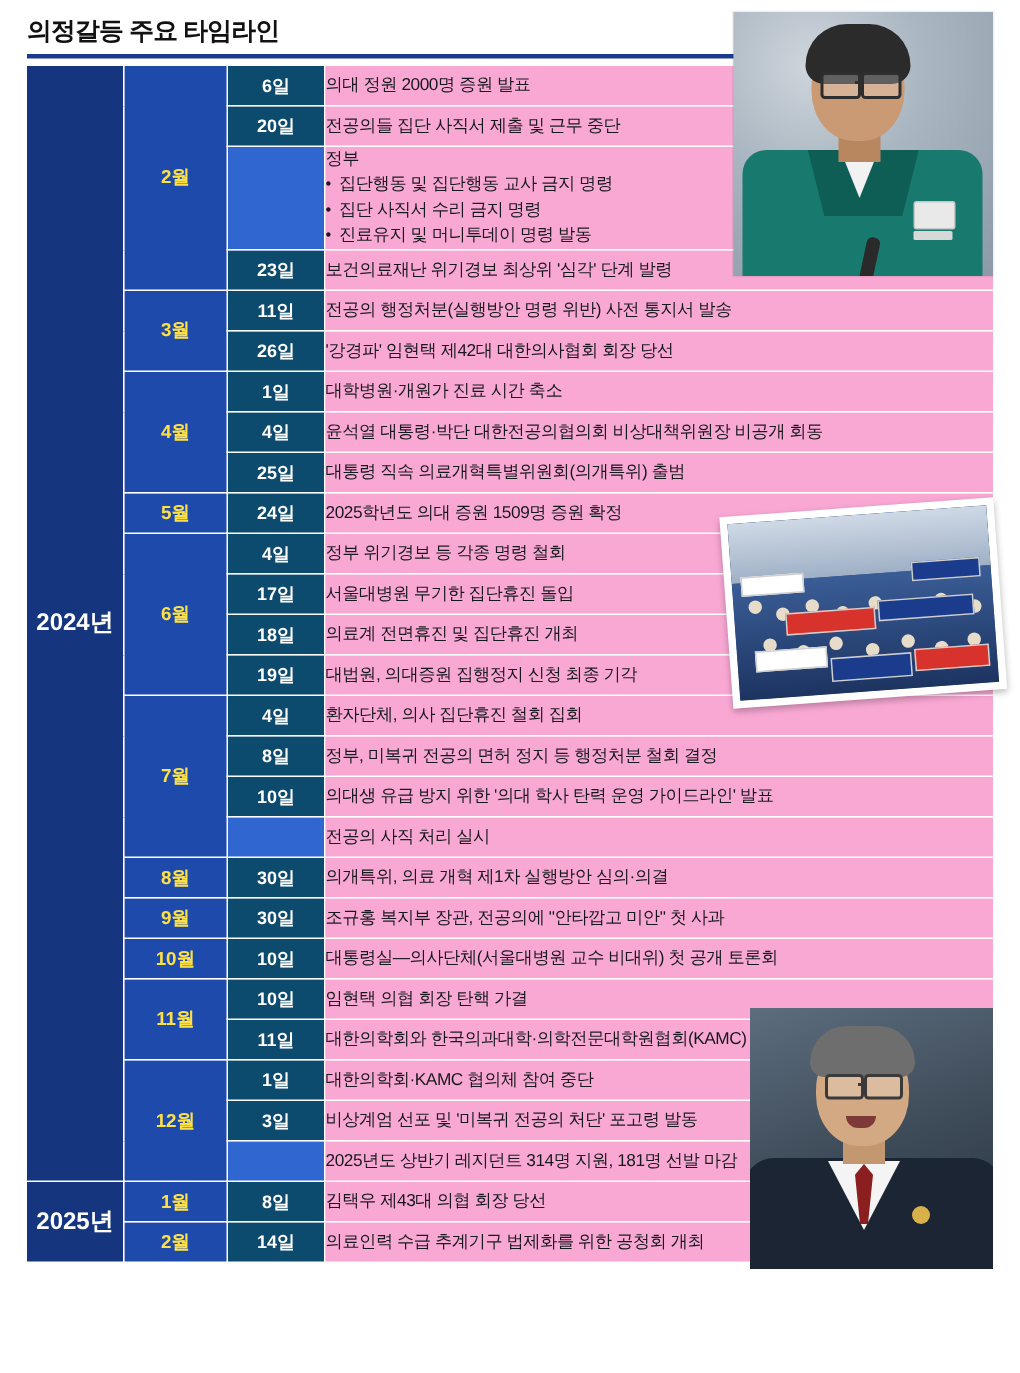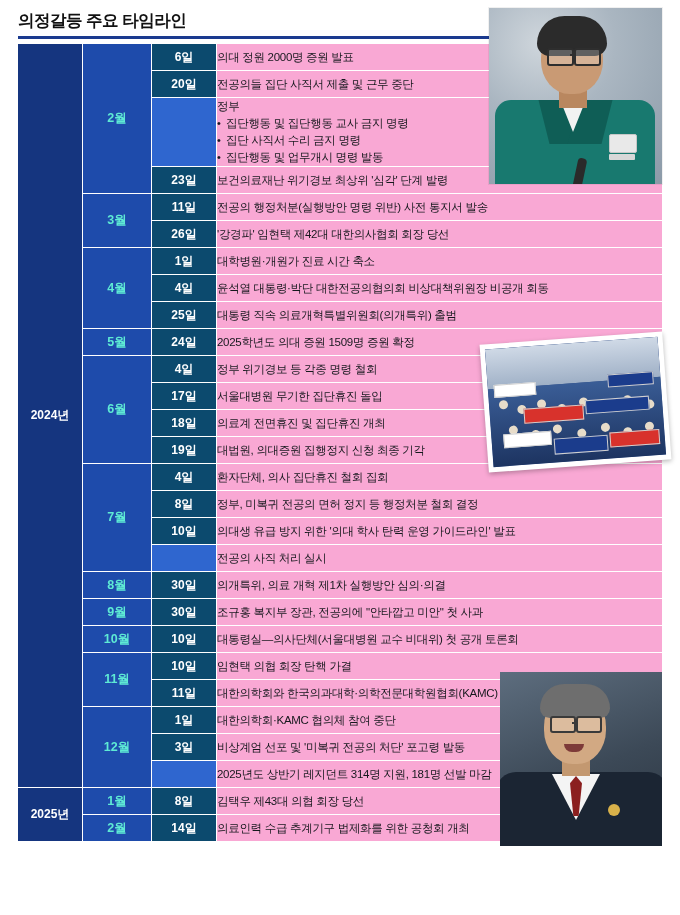--- a/index.html
+++ b/index.html
@@ -31,25 +31,25 @@
     font-size:11.5px;
   }
   table.timeline td{
     border:1px solid #ffffff;
     padding:0;
     vertical-align:middle;
   }
   .c-year{
     width:64px;
     background:#15357f;color:#ffffff;
-    text-align:center;font-weight:bold;font-size:12px;
+    text-align:center;font-weight:bold;font-size:16px;
   }
   .c-month{
     width:68px;
-    background:#1e4bab;color:#5eead4;
+    background:#1e4bab;color:#fde047;
     text-align:center;font-weight:bold;font-size:12.5px;
   }
   .c-day{
     width:64px;
     background:#0c4a6e;color:#ffffff;
     text-align:center;font-weight:bold;font-size:12px;
   }
   .c-day.blank{background:#2f66cf;}
   .c-text{
     background:#f9a8d4;color:#16181d;
@@ -171,21 +171,21 @@
         <td class="c-day">20일</td>
         <td class="c-text">전공의들 집단 사직서 제출 및 근무 중단</td>
       </tr>
       <tr class="row row-tall">
         <td class="c-day blank"></td>
         <td class="c-text">
           <div>정부</div>
           <ul>
             <li>집단행동 및 집단행동 교사 금지 명령</li>
             <li>집단 사직서 수리 금지 명령</li>
-            <li>집단행동 및 업무개시 명령 발동</li>
+            <li>진료유지 및 머니투데이 명령 발동</li>
           </ul>
         </td>
       </tr>
       <tr class="row">
         <td class="c-day">23일</td>
         <td class="c-text">보건의료재난 위기경보 최상위 '심각' 단계 발령</td>
       </tr>
 
       <tr class="row">
         <td class="c-month" rowspan="2">3월</td>

